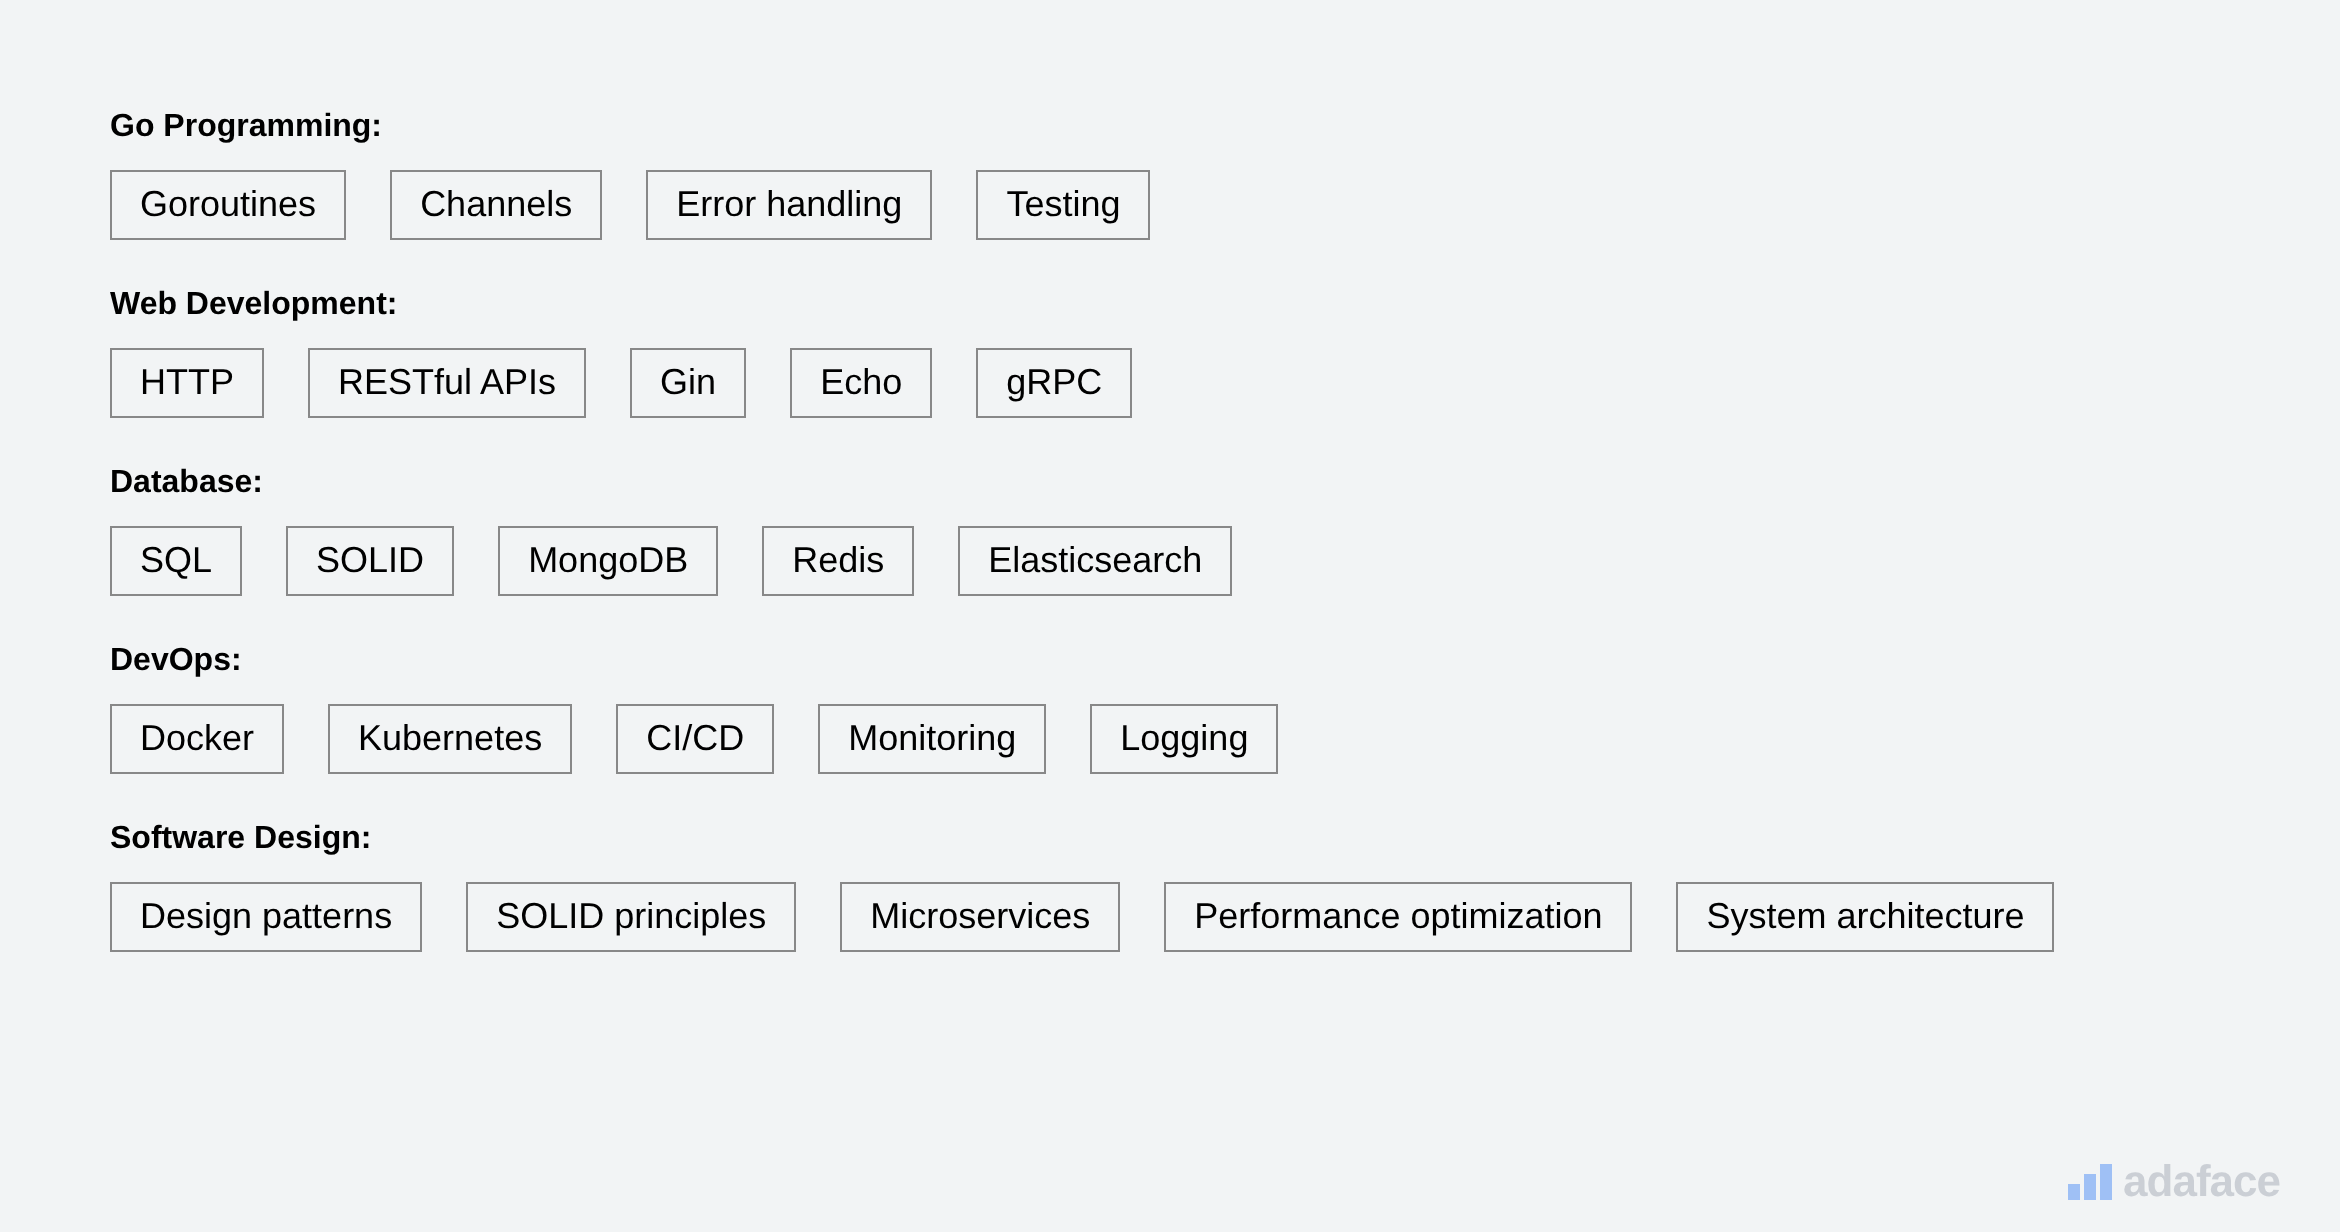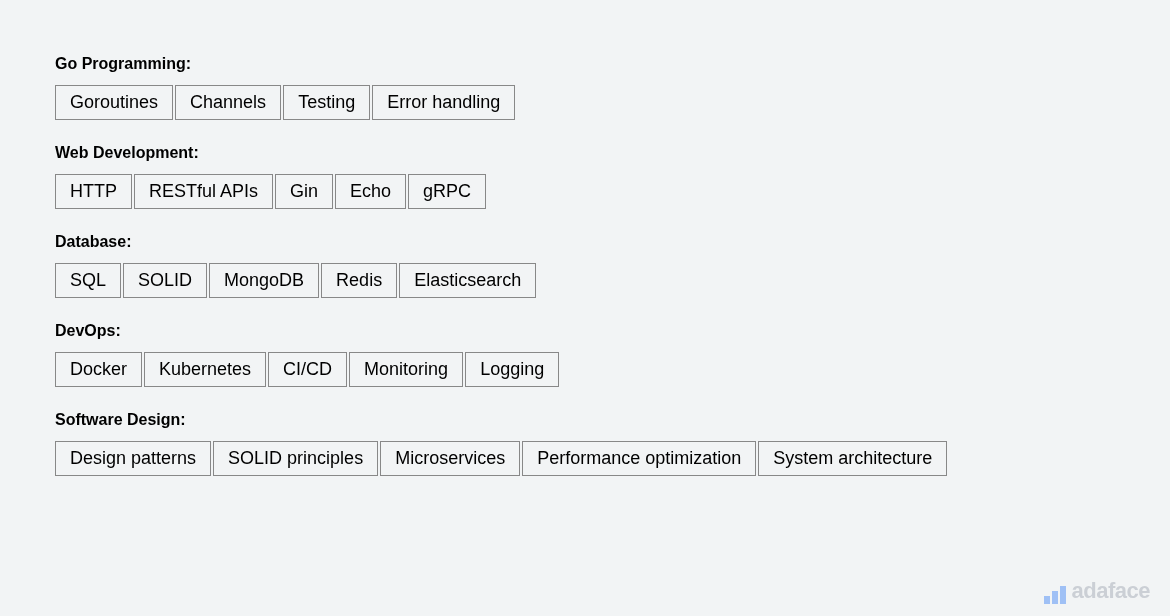--- a/index.html
+++ b/index.html
@@ -20,36 +20,36 @@
     }
     .category-title {
       font-size: 16px;
       font-weight: 700;
       color: #000;
       margin-bottom: 12px;
     }
     .tags {
       display: flex;
       flex-wrap: wrap;
-      gap: 2px;
+      gap: 22px;
     }
     .tag {
       border: 1px solid #888;
       background-color: #f2f4f5;
       padding: 6px 14px;
       font-size: 18px;
       color: #000;
       font-weight: 400;
     }
     .watermark {
       position: absolute;
       bottom: 12px;
-      right: 20px;
+      right: 30px;
       display: flex;
-      align-items: flex-end;
+      align-items: center;
       gap: 6px;
       opacity: 0.45;
     }
     .watermark-bars {
       display: flex;
       align-items: flex-end;
       gap: 2px;
       height: 18px;
     }
     .bar {
@@ -68,22 +68,22 @@
   </style>
 </head>
 <body>
 
 <div id="content">
     <div class="category">
       <div class="category-title">Go Programming:</div>
       <div class="tags">
         <div class="tag">Goroutines</div>
         <div class="tag">Channels</div>
+        <div class="tag">Error handling</div>
         <div class="tag">Testing</div>
-        <div class="tag">Error handling</div>
       </div>
     </div>
     <div class="category">
       <div class="category-title">Web Development:</div>
       <div class="tags">
         <div class="tag">HTTP</div>
         <div class="tag">RESTful APIs</div>
         <div class="tag">Gin</div>
         <div class="tag">Echo</div>
         <div class="tag">gRPC</div>

